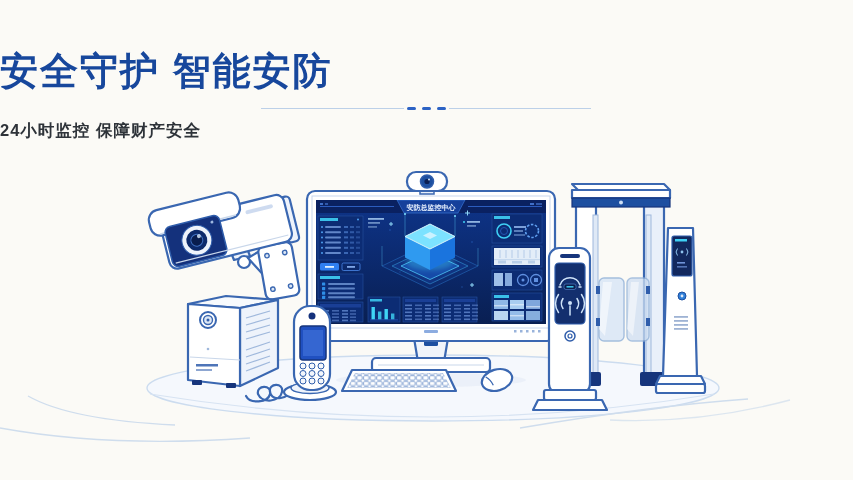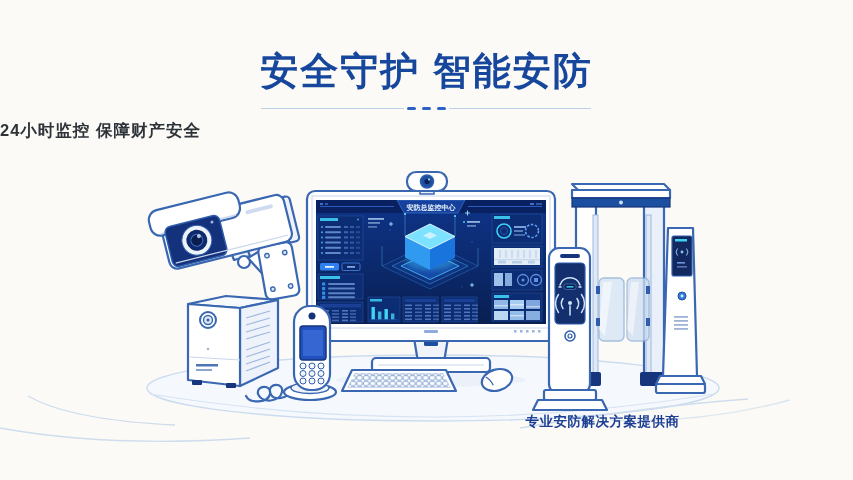--- a/index.html
+++ b/index.html
@@ -3,21 +3,21 @@
 <meta charset="utf-8">
 <style>
   :root{
     --bg:#fbfaf6; --title:#17479c; --subtitle:#2e3339; --tagline:#1c3f94;
     --outline:#3a67b1; --navy:#132f6e; --cyan:#3fd0f5; --lightfill:#e9f0fa; --screenblue:#0c2d77;
   }
   *{margin:0;padding:0;box-sizing:border-box}
   html,body{width:853px;height:480px;overflow:hidden}
   body{background:var(--bg);font-family:"Liberation Sans","DejaVu Sans",sans-serif;position:relative}
   .stage{position:absolute;inset:0}
-  .hero-title{position:absolute;top:46px;left:0;right:0;text-align:center;
+  .hero-title{position:absolute;top:46px;left:0;right:0;text-align:left;
     font-size:38px;font-weight:800;color:var(--title);letter-spacing:2px}
   .divider{position:absolute;top:107px;left:261px;width:330px;display:flex;align-items:center}
   .divider .seg{height:1.5px;background:#bcd0e8;flex:1}
   .divider .dash{width:9px;height:3px;background:#2c62c4;border-radius:2px;margin:0 3px}
   .hero-subtitle{position:absolute;top:120px;left:0;right:0;text-align:left;
     font-size:16.5px;font-weight:600;color:var(--subtitle);letter-spacing:1px}
   .tagline{position:absolute;top:413px;left:505px;width:195px;text-align:center;
     font-size:13.5px;font-weight:700;color:var(--tagline);letter-spacing:0.5px}
   svg{position:absolute;left:0;top:0}
   .ol{stroke:var(--outline);stroke-width:2.2;stroke-linejoin:round;stroke-linecap:round}
@@ -408,14 +408,13 @@
     </g>
 
     <g fill="none" stroke="#cfdded" stroke-width="1.3">
       <path d="M28,396 Q 70,420 175,425"></path>
       <path d="M0,428 Q 110,448 250,438"></path>
       <path d="M748,399 Q 650,406 520,428"></path>
       <path d="M610,420 Q 700,424 790,400" opacity=".7"></path>
     </g>
   </svg>
 
-  <div class="tagline">专业安防解决方案提供商</div>
 </div>
 
 </body></html>

